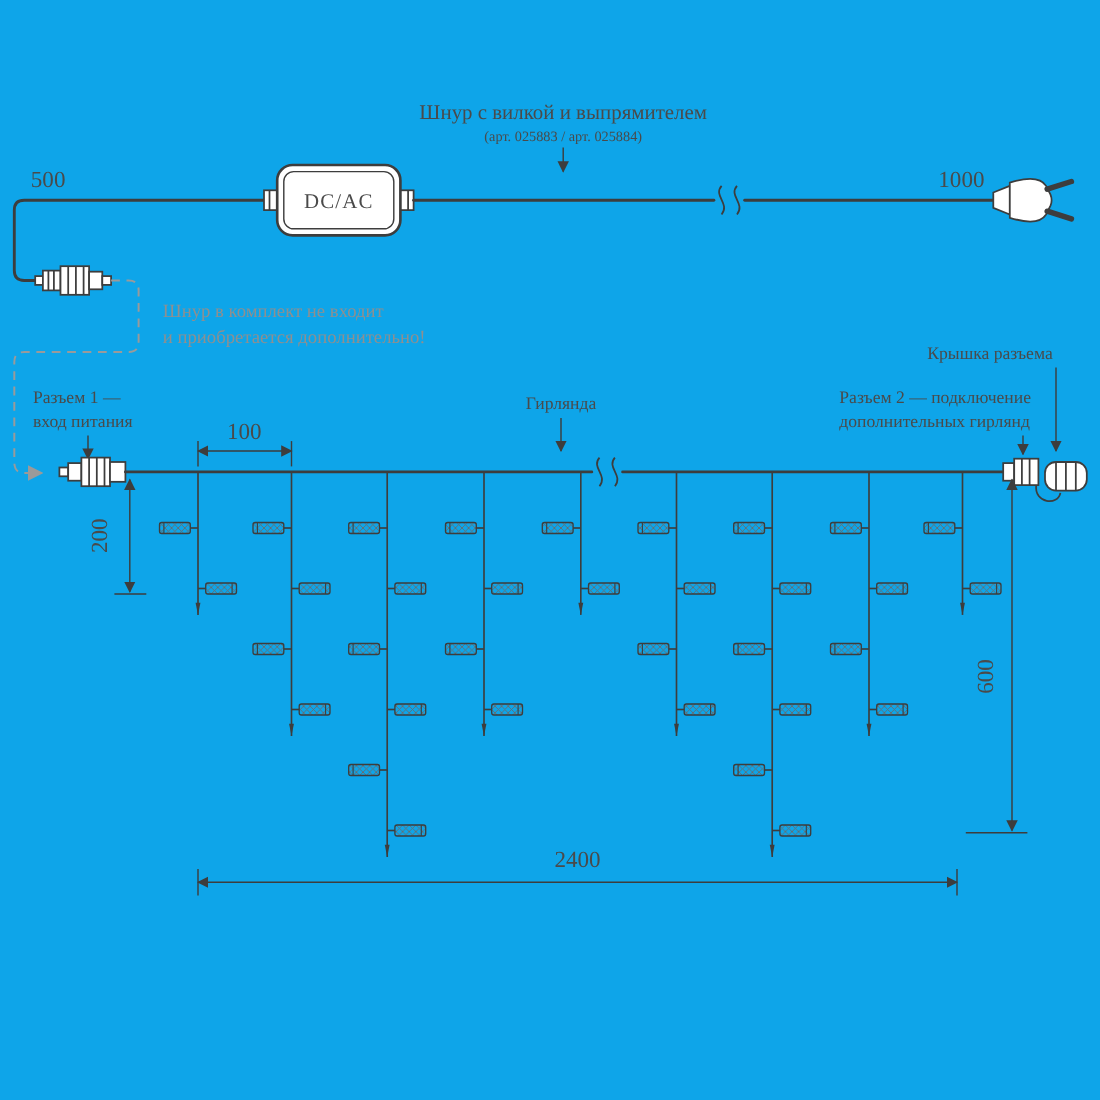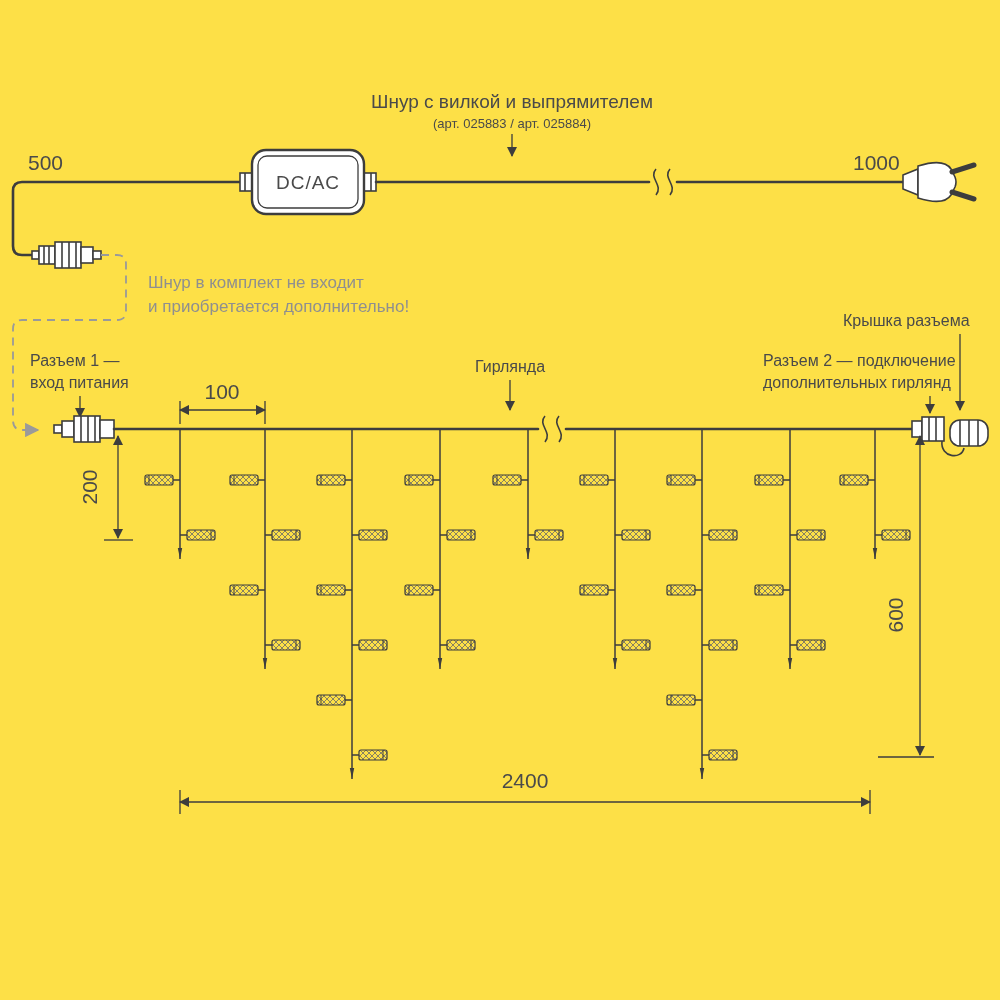--- a/index.html
+++ b/index.html
@@ -1,17 +1,17 @@
 <!DOCTYPE html>
 <html><head>
 <meta charset="utf-8">
 <style>
   html,body{margin:0;padding:0;background:#ffffff;}
-  .page{position:relative;width:1000px;height:1000px;background:#fde047;overflow:hidden;
-        font-family:Liberation Sans, sans-serif;}
+  .page{position:relative;width:1000px;height:1000px;background:#0ea5e9;overflow:hidden;
+        font-family:Liberation Serif, serif;}
   svg{display:block;}
   text{fill:#4a4a4a;}
   .t13{font-size:13px;}
   .t16{font-size:16px;}
   .t17{font-size:17px;}
   .t19{font-size:19px;}
   .t21{font-size:21px;}
   .muted{fill:#8f8f8f;}
   .ln{stroke:#3d3d3d;fill:none;}
   .cable{stroke-width:2.6;stroke-linecap:round;}

